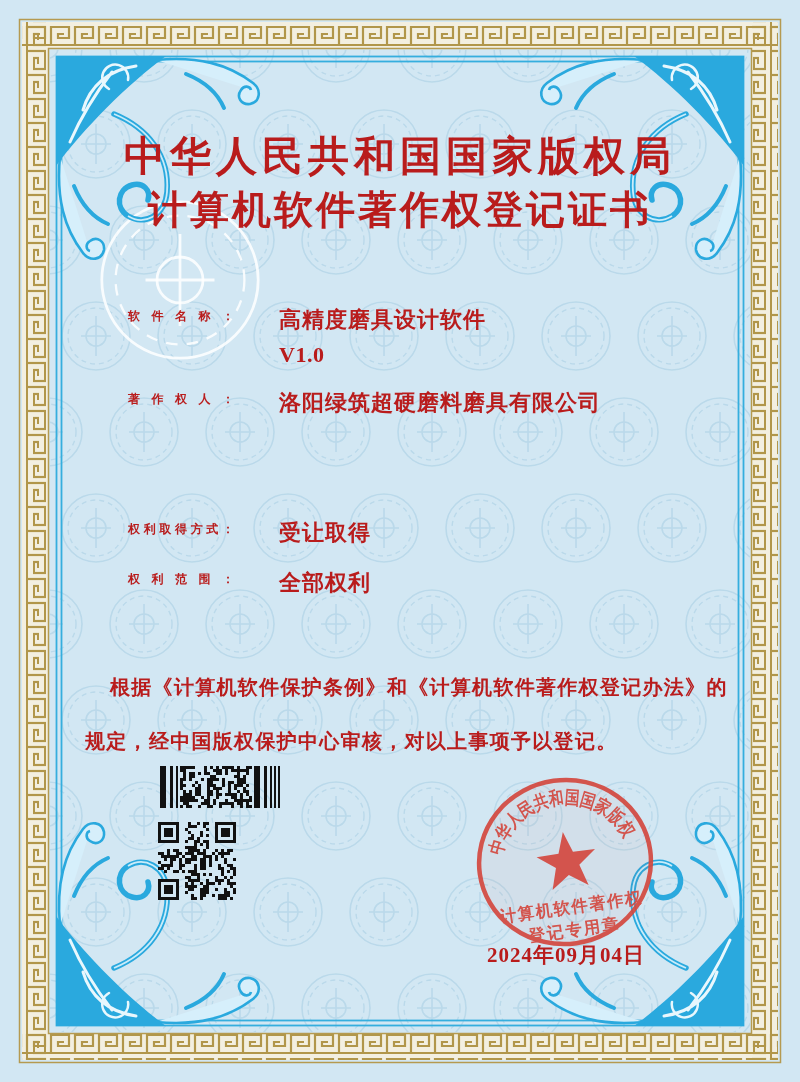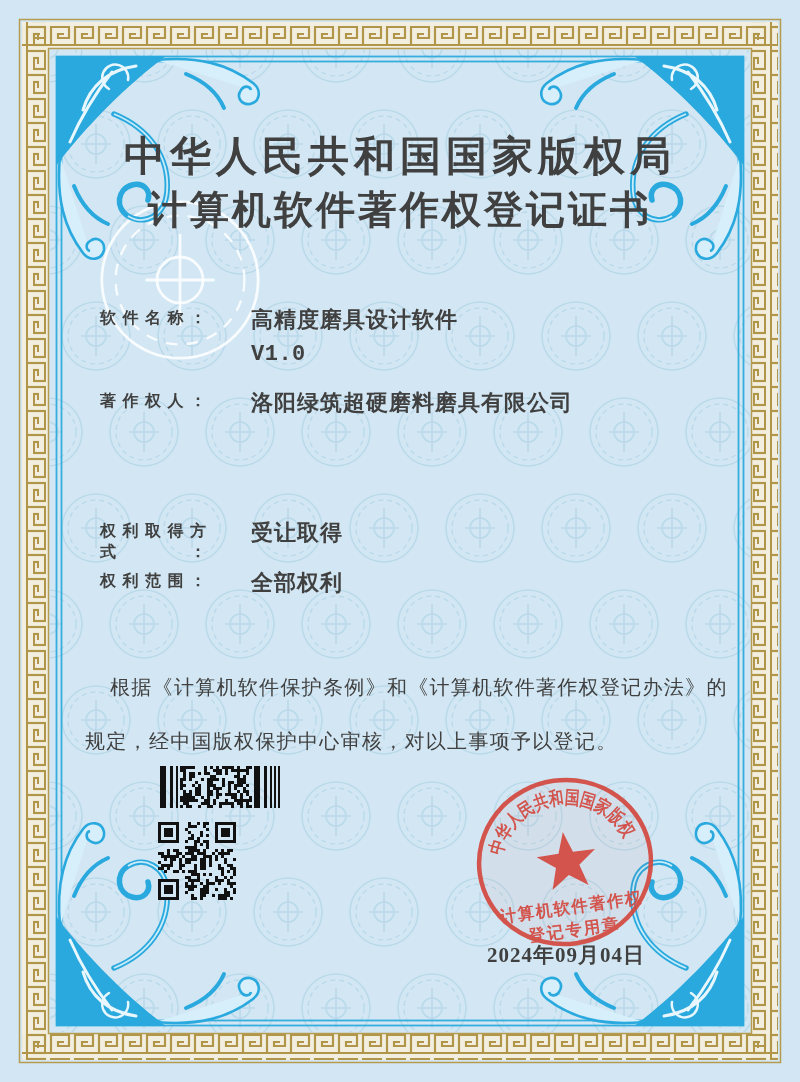--- a/index.html
+++ b/index.html
@@ -2,36 +2,36 @@
 <html><head>
 <meta charset="utf-8">
 <style>
   html,body{margin:0;padding:0;}
   .page{
     position:relative;
     width:800px;height:1082px;
     background:#d2e7f3;
     overflow:hidden;
     font-family:"Liberation Serif","DejaVu Serif",serif;
-    color:#404040;
+    color:#b91c1c;
   }
   .deco{position:absolute;left:0;top:0;pointer-events:none;}
   .txt{position:absolute;white-space:nowrap;}
   .title1{left:0;top:129px;width:800px;text-align:center;font-size:41px;font-weight:bold;letter-spacing:5px;}
   .title2{left:0;top:183px;width:800px;text-align:center;font-size:39px;font-weight:bold;letter-spacing:3px;}
   .certno{left:0;top:252px;width:710px;text-align:right;font-size:17px;font-weight:bold;}
   .certno .lbl{margin-right:14px;}
   .row{position:absolute;left:100px;font-weight:bold;}
-  .row .flabel{display:inline-block;width:106px;font-size:16px;text-align-last:justify;text-align:justify;vertical-align:top;padding-top:3px;}
+  .row .flabel{display:inline-block;width:106px;font-size:12px;text-align-last:justify;text-align:justify;vertical-align:top;padding-top:3px;margin-left:28px;}
   .row .fvalue{display:inline-block;margin-left:41px;font-size:22px;letter-spacing:1px;vertical-align:top;}
-  .row .fvalue .l2{margin-top:7px;letter-spacing:0.5px;font-family:Liberation Mono, monospace;}
+  .row .fvalue .l2{margin-top:7px;letter-spacing:0.5px;}
   .r1{top:305px}.r2{top:388px}.r3{top:518px}.r4{top:568px}.r5{top:613px}
   .para{
     position:absolute;left:85px;top:660px;width:648px;
-    font-size:20px;font-weight:normal;letter-spacing:1.3px;line-height:54px;
+    font-size:20px;font-weight:bold;letter-spacing:1.3px;line-height:54px;
     text-indent:25px;white-space:normal;
   }
   .date{left:487px;top:941px;font-size:21px;font-weight:bold;letter-spacing:1px;}
   .codebox{position:absolute;}
   .barcode{left:160px;top:766px;width:120px;height:42px;}
   .qrcode{left:158px;top:822px;width:78px;height:78px;}
   .sealbox{position:absolute;left:460px;top:762px;width:212px;height:206px;}
   .seal-text{font-family:"Liberation Serif","DejaVu Serif",serif;font-weight:bold;}
 </style>
 </head>

